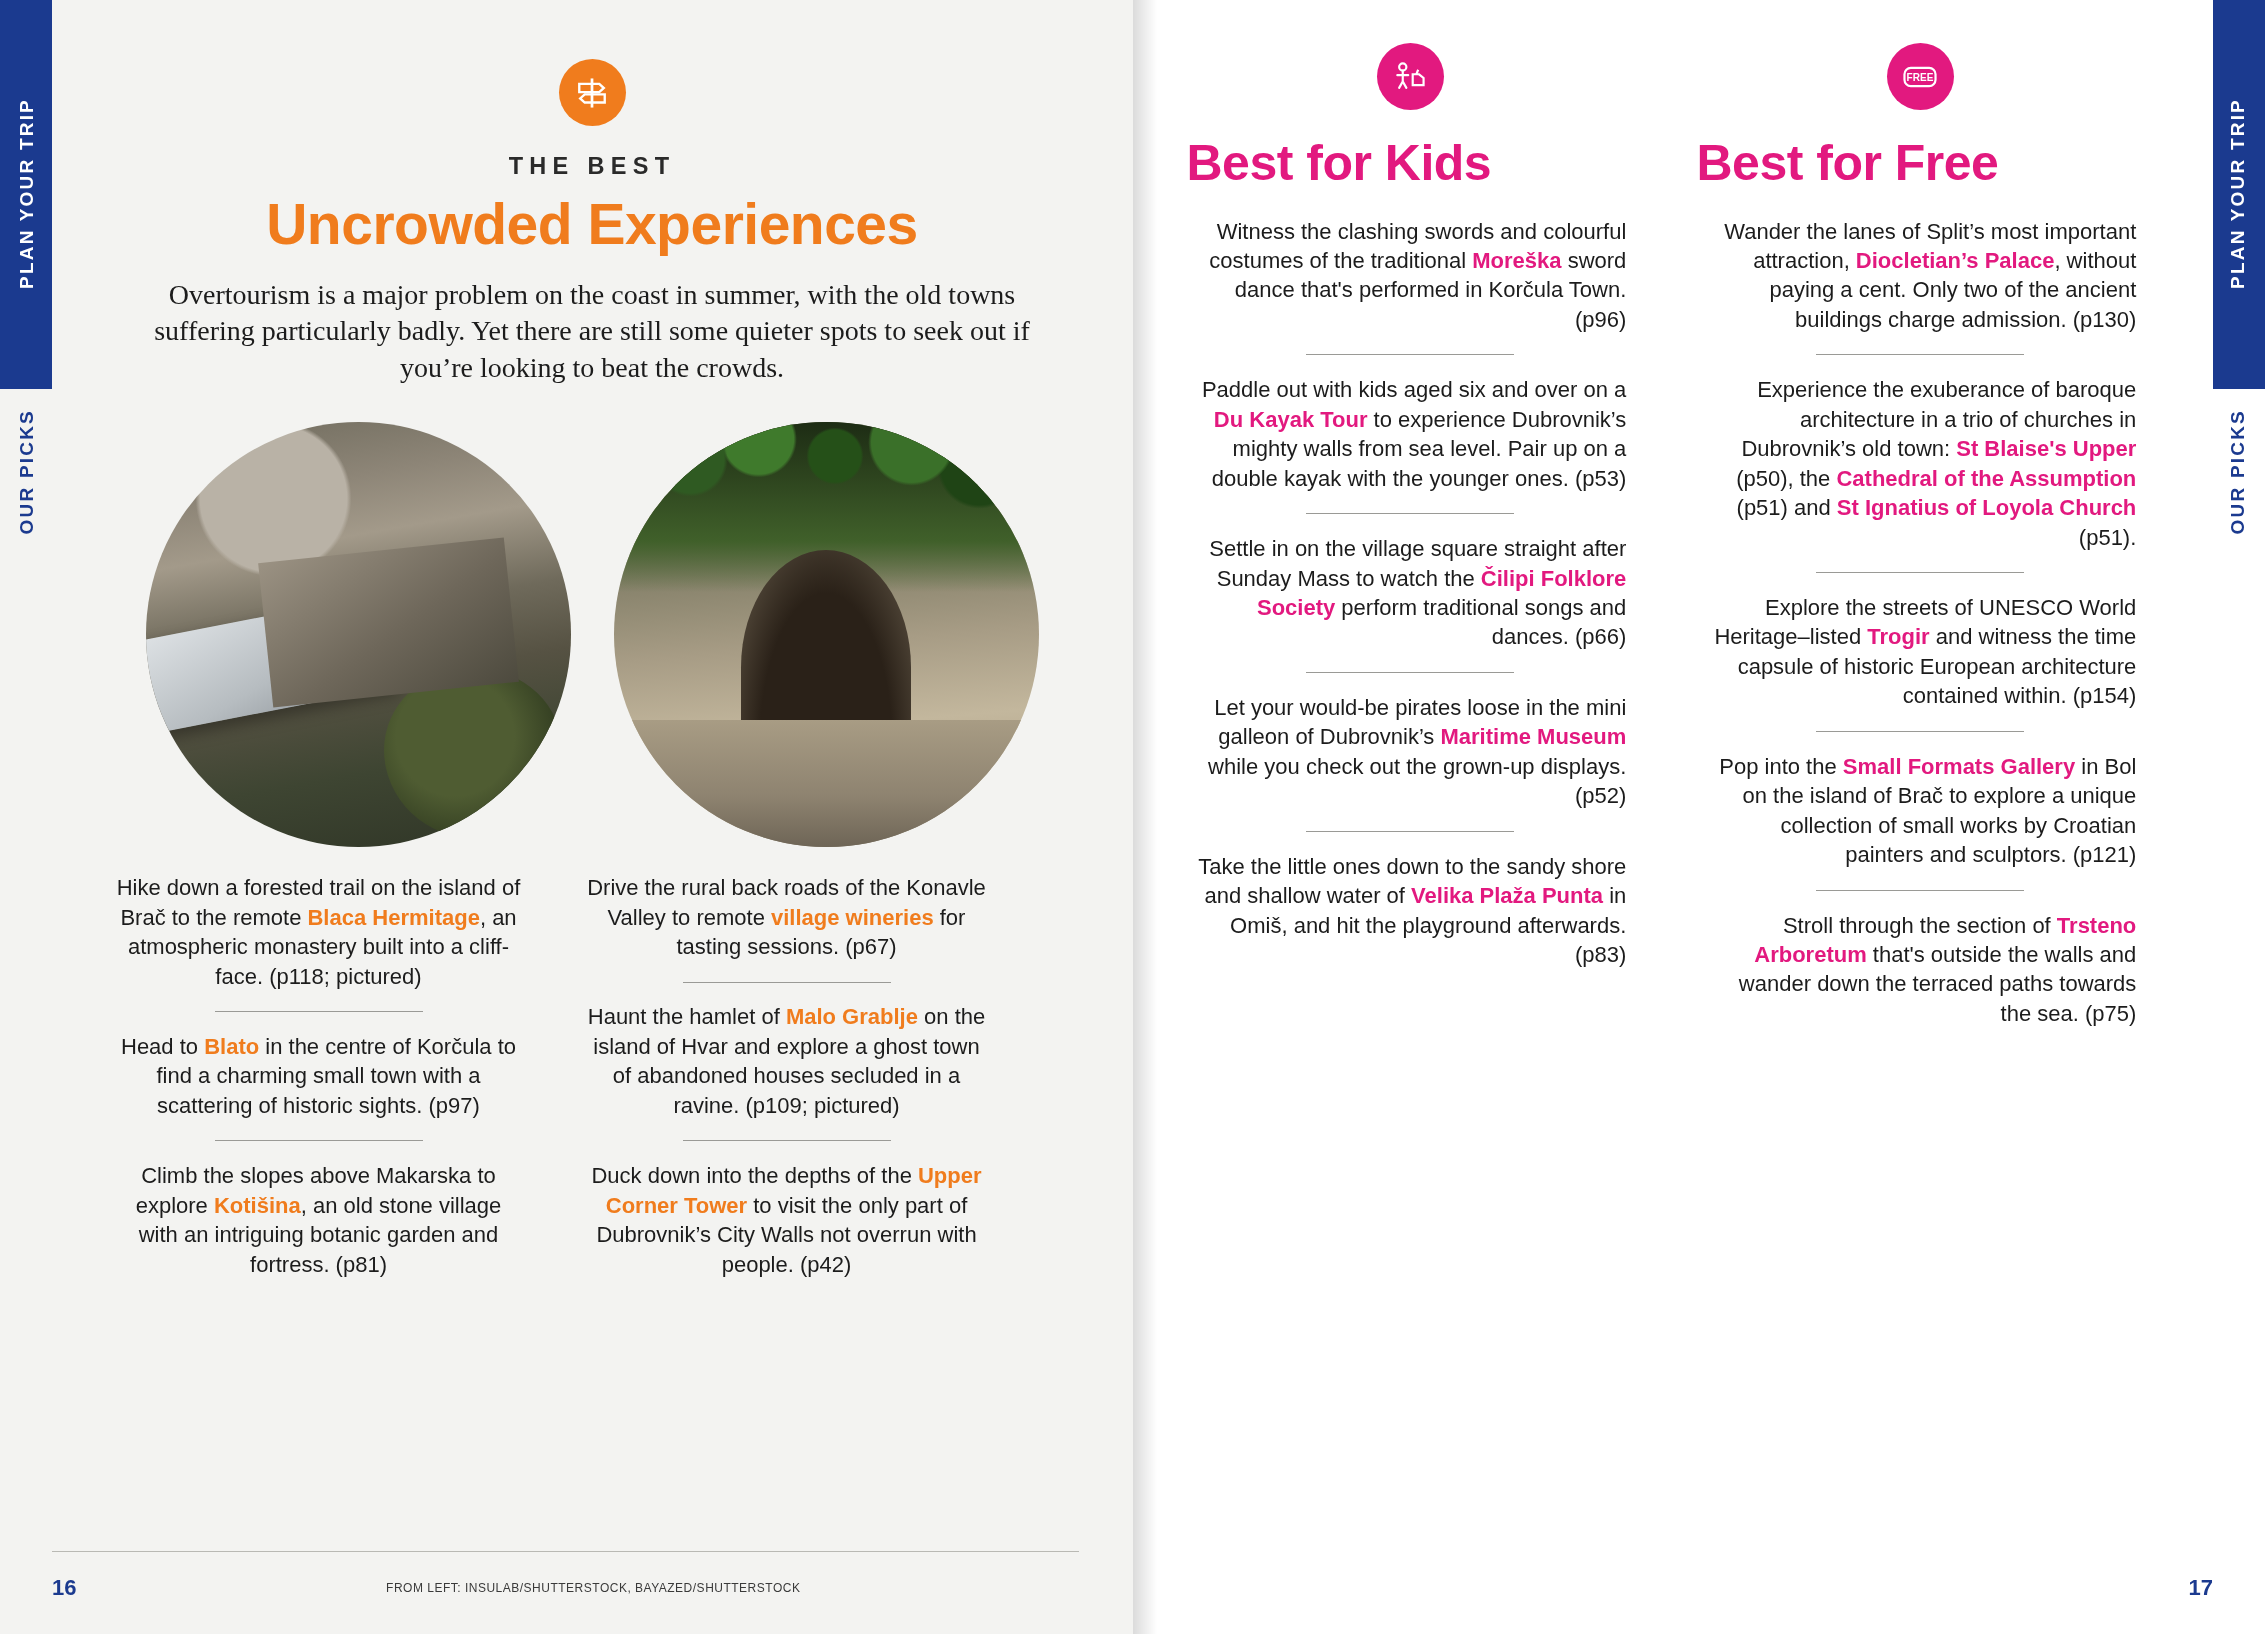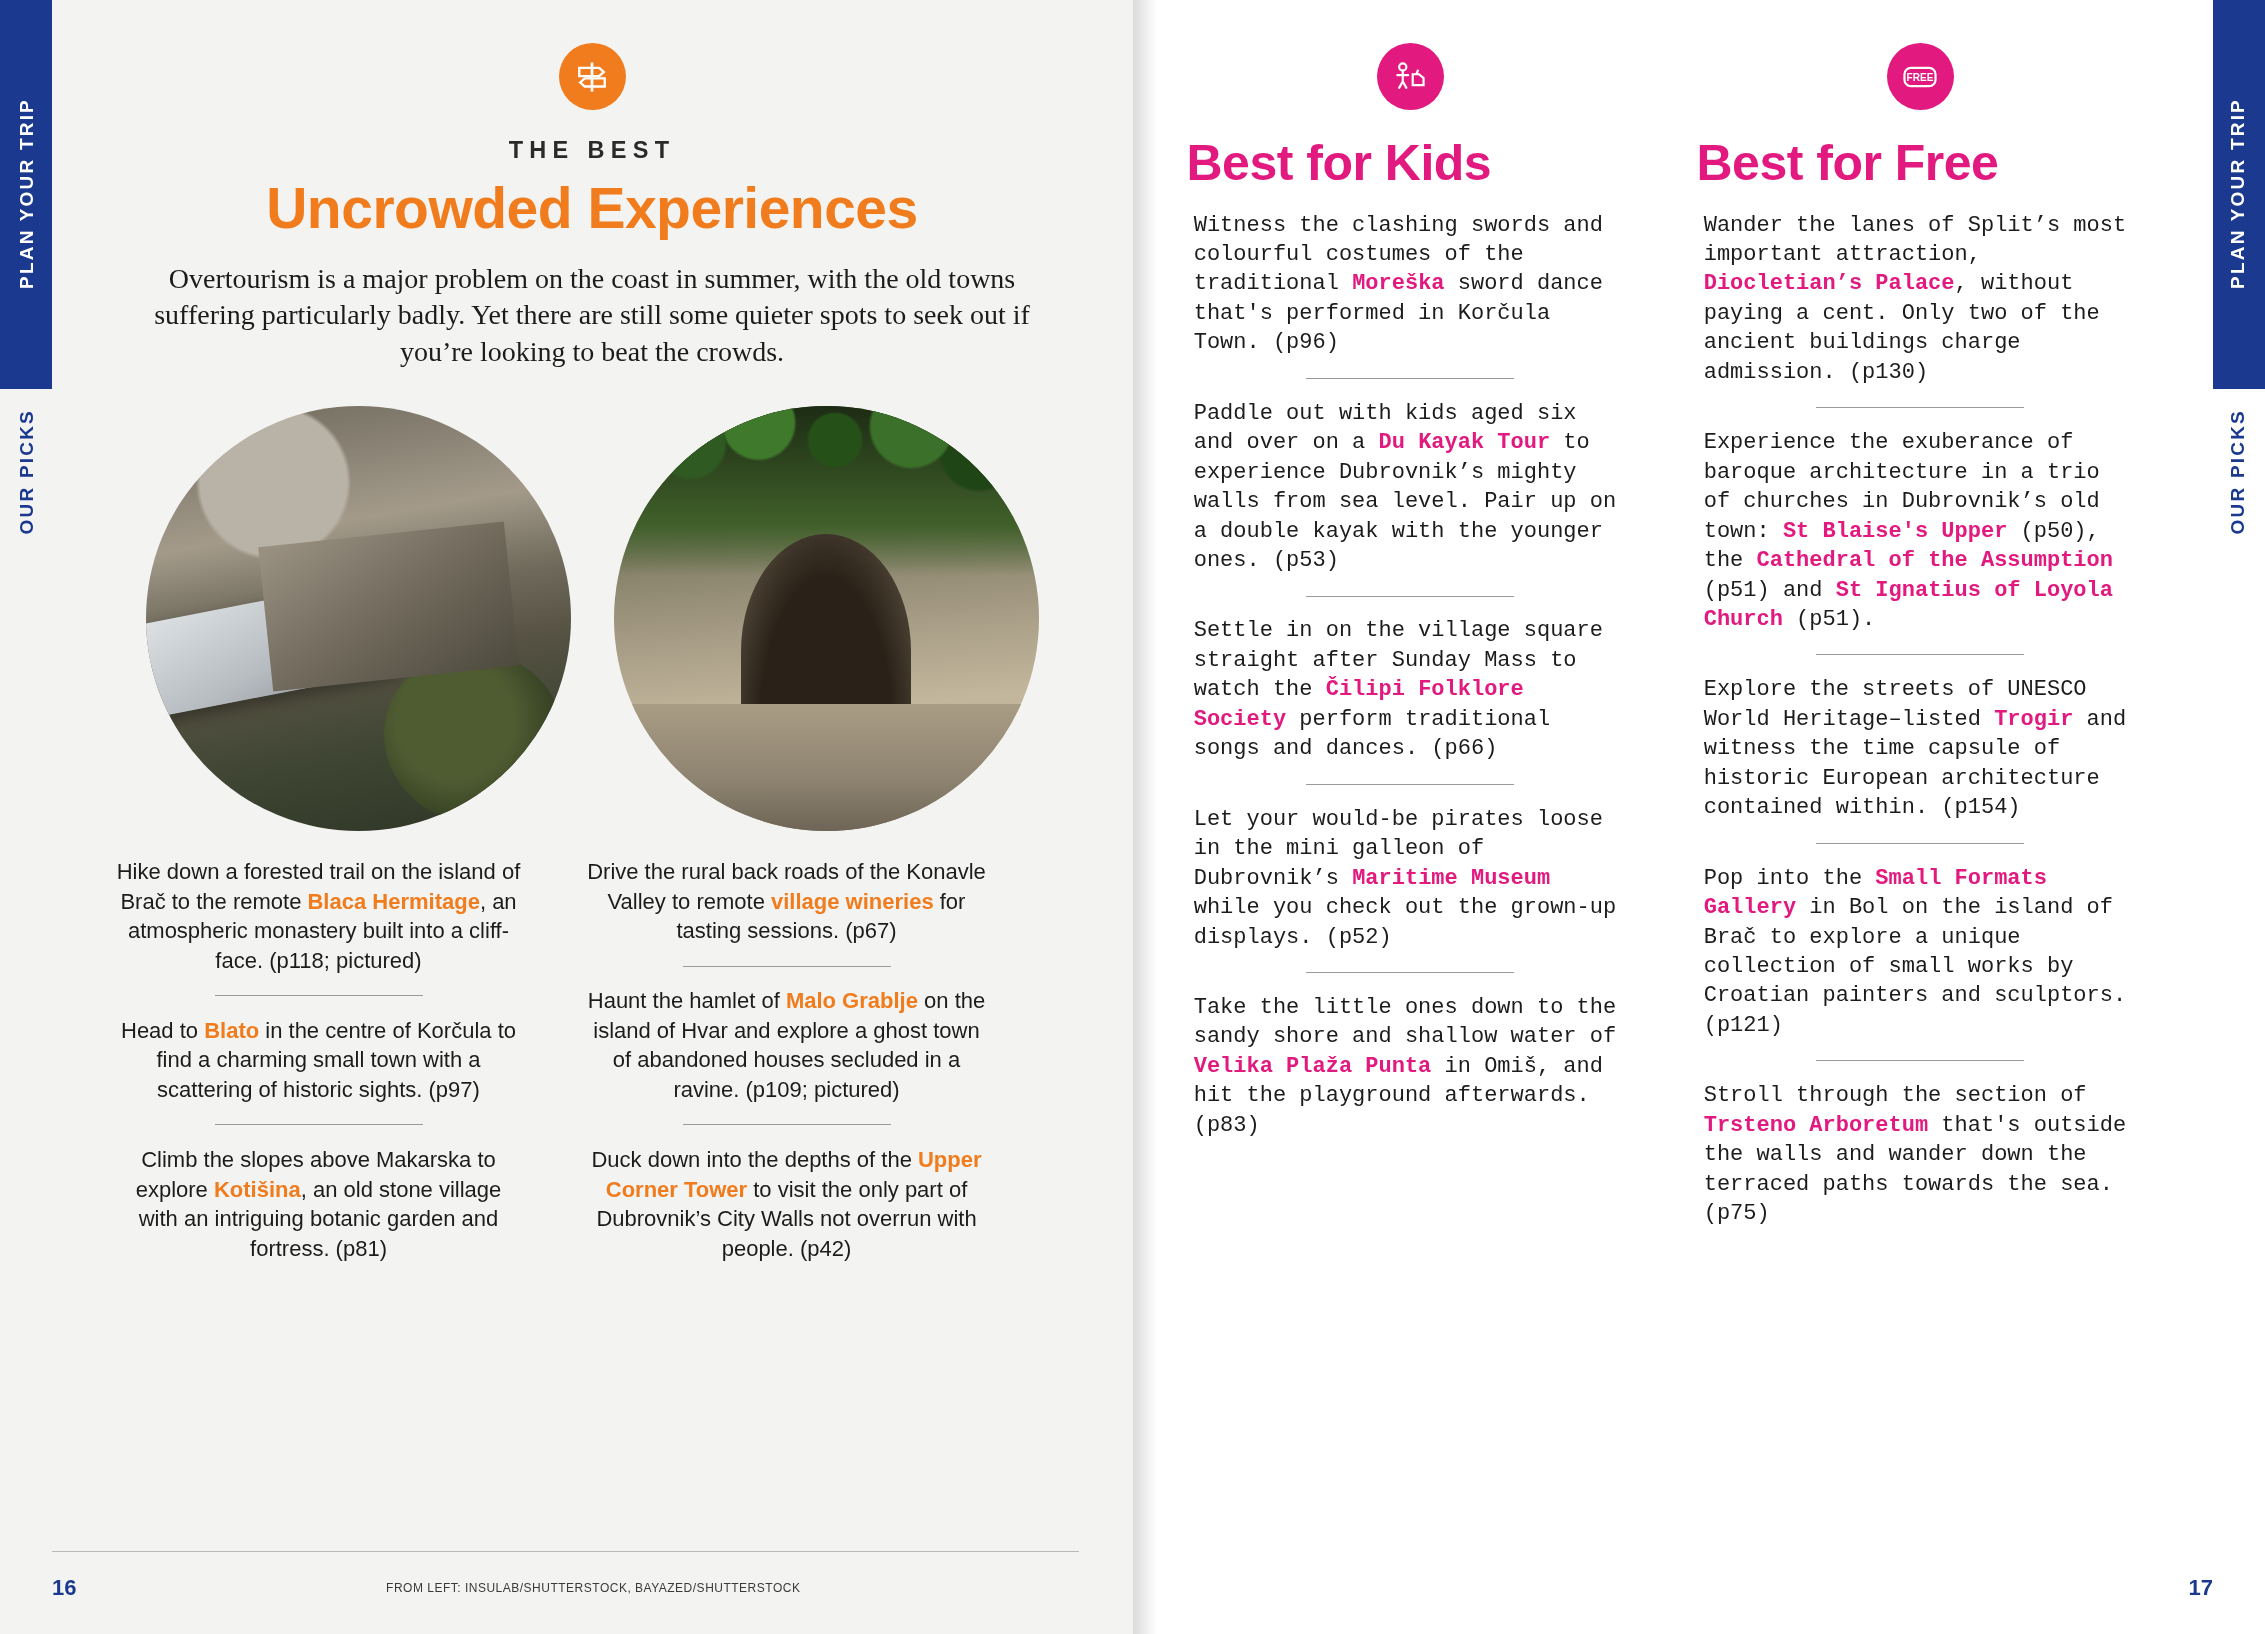--- a/index.html
+++ b/index.html
@@ -66,21 +66,21 @@
     right: 16.3px;
     top: 409px;
   }
   
   .left-inner {
     position: absolute;
     left: 52px;
     top: 0;
     width: 1080px;
     height: 1635px;
-    padding: 0 54px;
+    padding: 16px 54px;
   }
   .badge {
     width: 67px; height: 67px;
     border-radius: 50%;
     background: #f07c1d;
     margin: 43px auto 0 auto;
     display: flex;
     align-items: center;
     justify-content: center;
   }
@@ -246,26 +246,25 @@
   }
   .rtitle {
     text-align: left;
     font-size: 50px;
     font-weight: bold;
     color: #e2197f;
     margin-top: 23.5px;
     letter-spacing: -0.5px;
   }
   .rbody {
-    margin-top: 19px;
+    margin-top: 25px;
     font-size: 22px;
     line-height: 1.34;
-    text-align: left;
+    text-align: right;
     color: #1c1c1c;
-    font-family: Liberation Mono, monospace;
   }
   .rdivider {
     width: 208px; height: 0.9px;
     background: #9a9a96;
     margin: 20px auto;
   }
   .gutter-shadow {
     position: absolute;
     left: 1133px; top: 0;
     width: 23.5px; height: 1635px;

